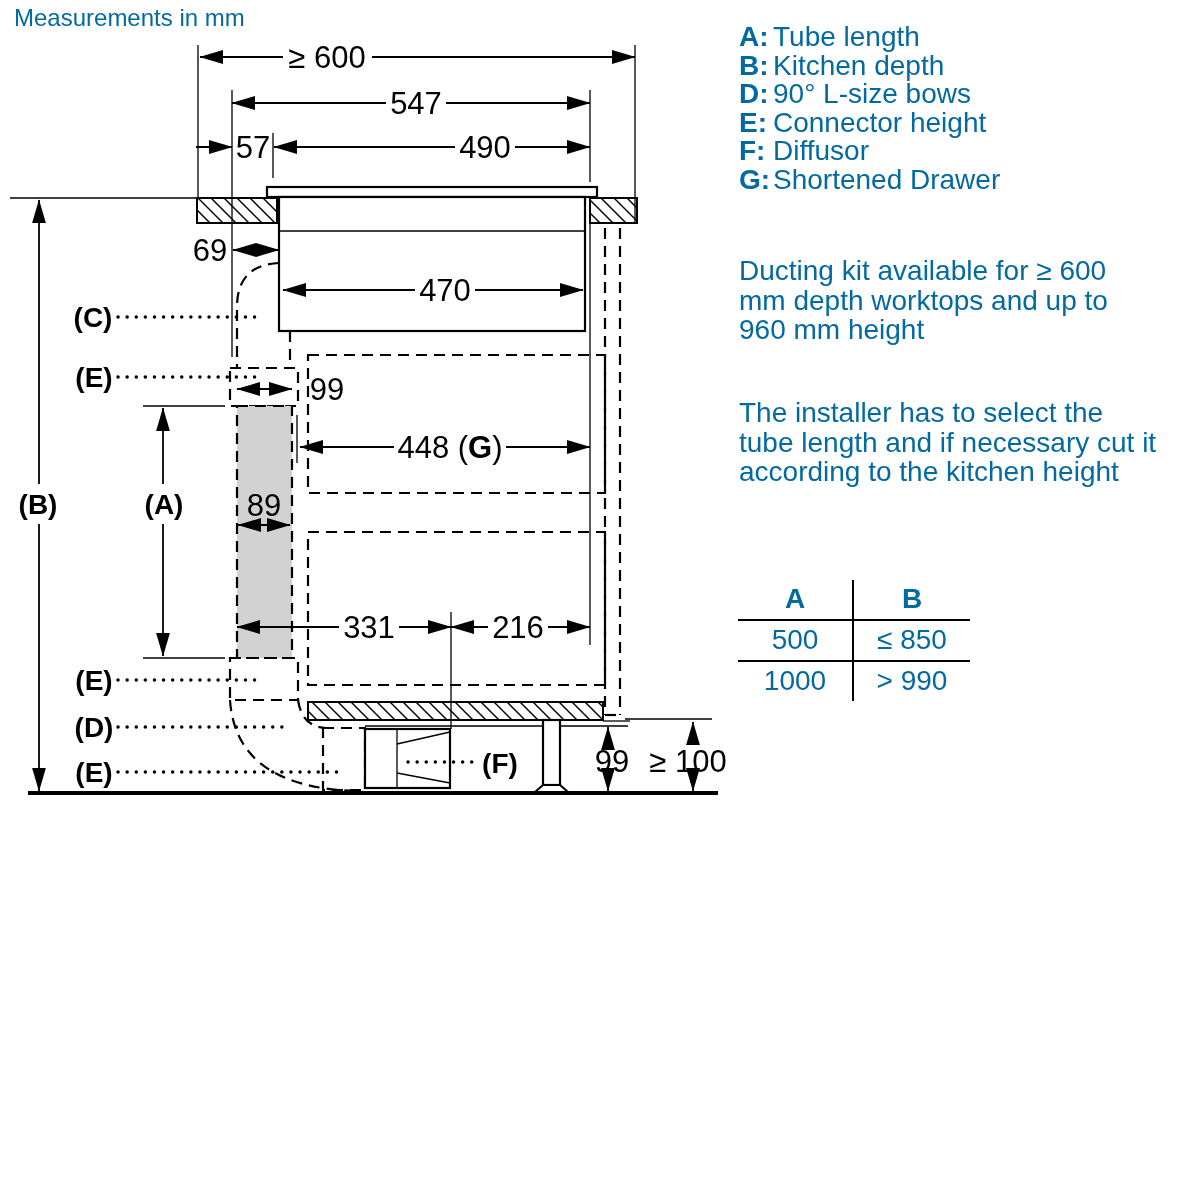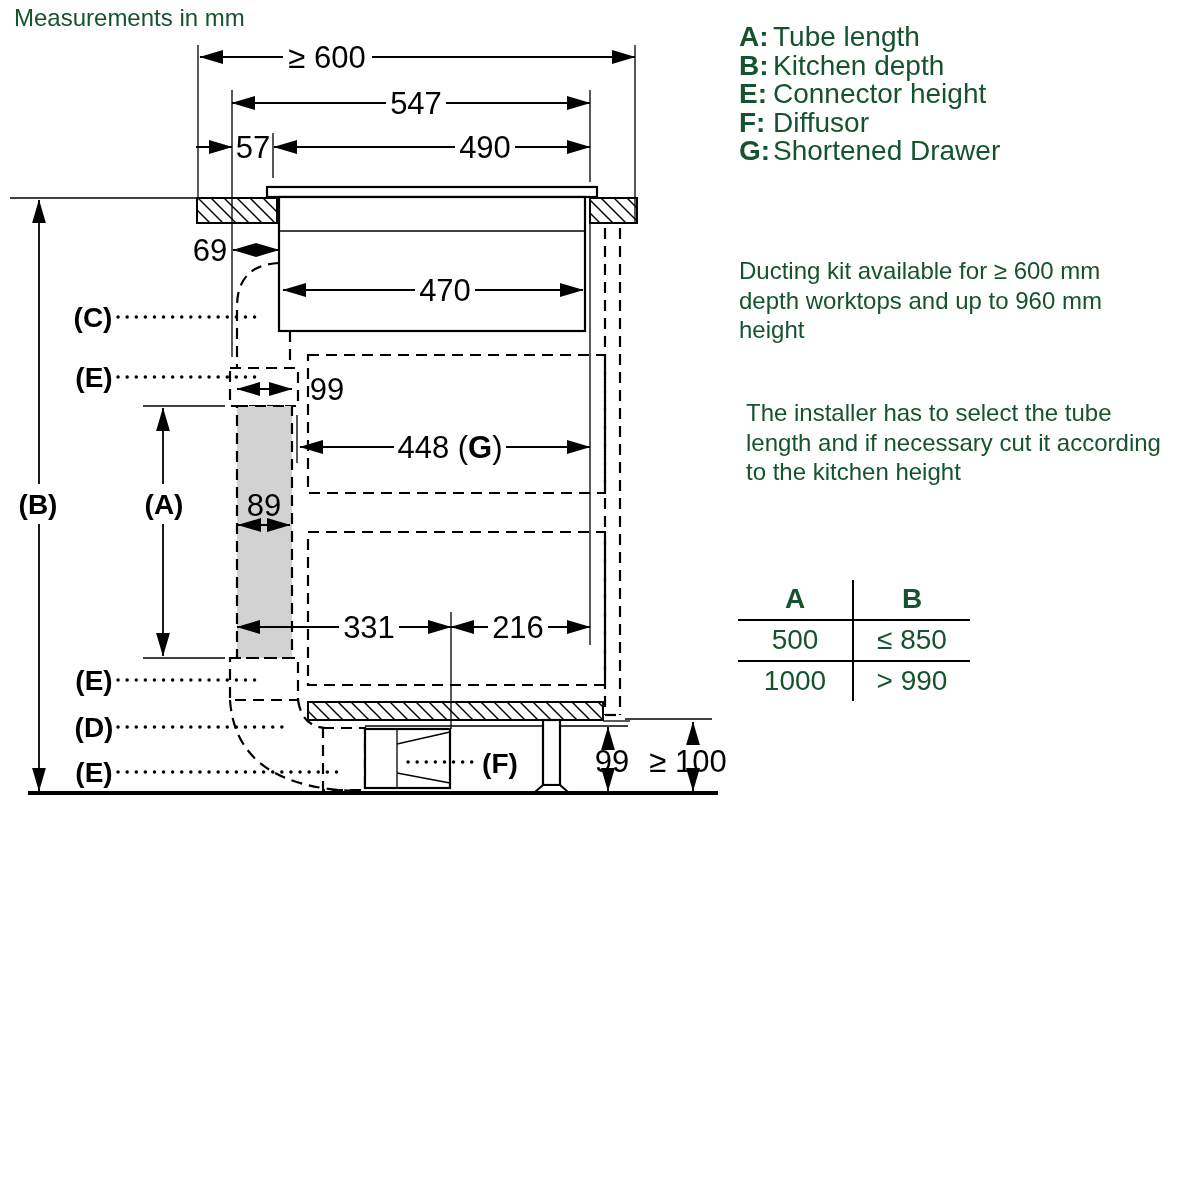--- a/index.html
+++ b/index.html
@@ -1,35 +1,35 @@
 <!DOCTYPE html>
 <html><head>
 <meta charset="utf-8">
 <style>
   html,body{margin:0;padding:0;background:#fff;}
   #page{position:relative;width:1200px;height:1200px;background:#fff;overflow:hidden;
-        font-family:"Liberation Sans",sans-serif;color:#14532d;}
+        font-family:"Liberation Sans",sans-serif;color:#0369a1;}
   #title{position:absolute;left:14px;top:4px;font-size:24px;}
   svg{position:absolute;left:0;top:0;}
   svg text{font-family:"Liberation Sans",sans-serif;font-size:31px;fill:#000;text-anchor:middle;}
   svg text.plabel{font-size:28px;font-weight:bold;}
   svg tspan.b{font-weight:bold;}
   .thin{stroke:#000;stroke-width:1.3;fill:none;}
   .dim{stroke:#000;stroke-width:1.8;fill:none;}
   .obj{stroke:#000;stroke-width:2.2;fill:#fff;}
   .objn{stroke:#000;stroke-width:2.2;fill:none;}
   .dash{stroke-dasharray:11 7;}
   .dotlead{stroke:#000;stroke-width:3.4;stroke-linecap:round;stroke-dasharray:0.1 9;fill:none;}
   
   #legend{position:absolute;left:739px;top:23px;width:430px;font-size:28px;line-height:28.5px;}
   #legend .row{white-space:nowrap;}
   #legend .k{font-weight:bold;display:inline-block;min-width:34px;}
-  .note{position:absolute;left:739px;width:418px;font-size:24px;line-height:29.5px;}
+  .note{position:absolute;left:739px;width:418px;font-size:28px;line-height:29.5px;}
   #note-0{top:256px;}
-  #note-1{top:398px;margin-left:7px;}
+  #note-1{top:398px;}
   #spec-table{position:absolute;left:738px;top:580px;width:232px;font-size:28px;}
   #spec-table .trow{display:flex;}
   #spec-table .ca{width:114px;text-align:center;border-right:2px solid #000;padding:3px 0 4px 0;}
   #spec-table .cb{width:116px;text-align:center;padding:3px 0 4px 0;}
   #spec-table .hrow{font-weight:bold;}
   #spec-table .hrow .ca,#spec-table .hrow .cb{border-bottom:0;}
   #spec-table .line{border-bottom:2px solid #000;}
 </style>
 </head>
 <body>
@@ -175,20 +175,21 @@
     <text class="plabel" x="164" y="514">(A)</text>
     <text class="plabel" x="94" y="690">(E)</text>
     <text class="plabel" x="94" y="737">(D)</text>
     <text class="plabel" x="94" y="782">(E)</text>
     <text class="plabel" x="500" y="773">(F)</text>
   </svg>
 
   <div id="legend">
     <div class="row"><span class="k">A:</span><span>Tube length</span></div>
     <div class="row"><span class="k">B:</span><span>Kitchen depth</span></div>
+    <div class="row"><span class="k">D:</span><span>90° L-size bows</span></div>
     <div class="row"><span class="k">E:</span><span>Connector height</span></div>
     <div class="row"><span class="k">F:</span><span>Diffusor</span></div>
     <div class="row"><span class="k">G:</span><span>Shortened Drawer</span></div>
   </div>
 
   <div class="note" id="note-0">Ducting kit available for ≥ 600 mm depth worktops and up to 960 mm height</div>
   <div class="note" id="note-1">The installer has to select the tube length and if necessary cut it according to the kitchen height</div>
 
   <div id="spec-table">
     <div class="trow hrow line">

